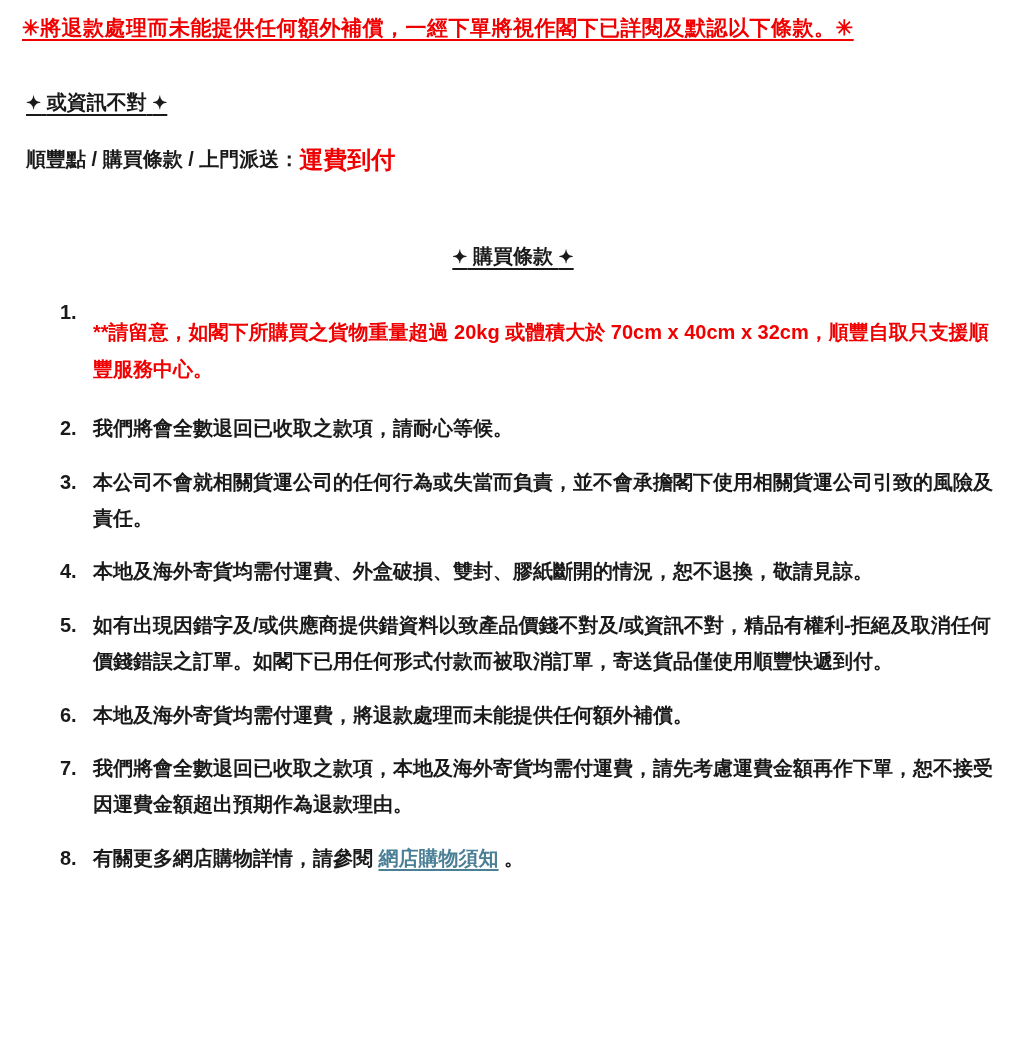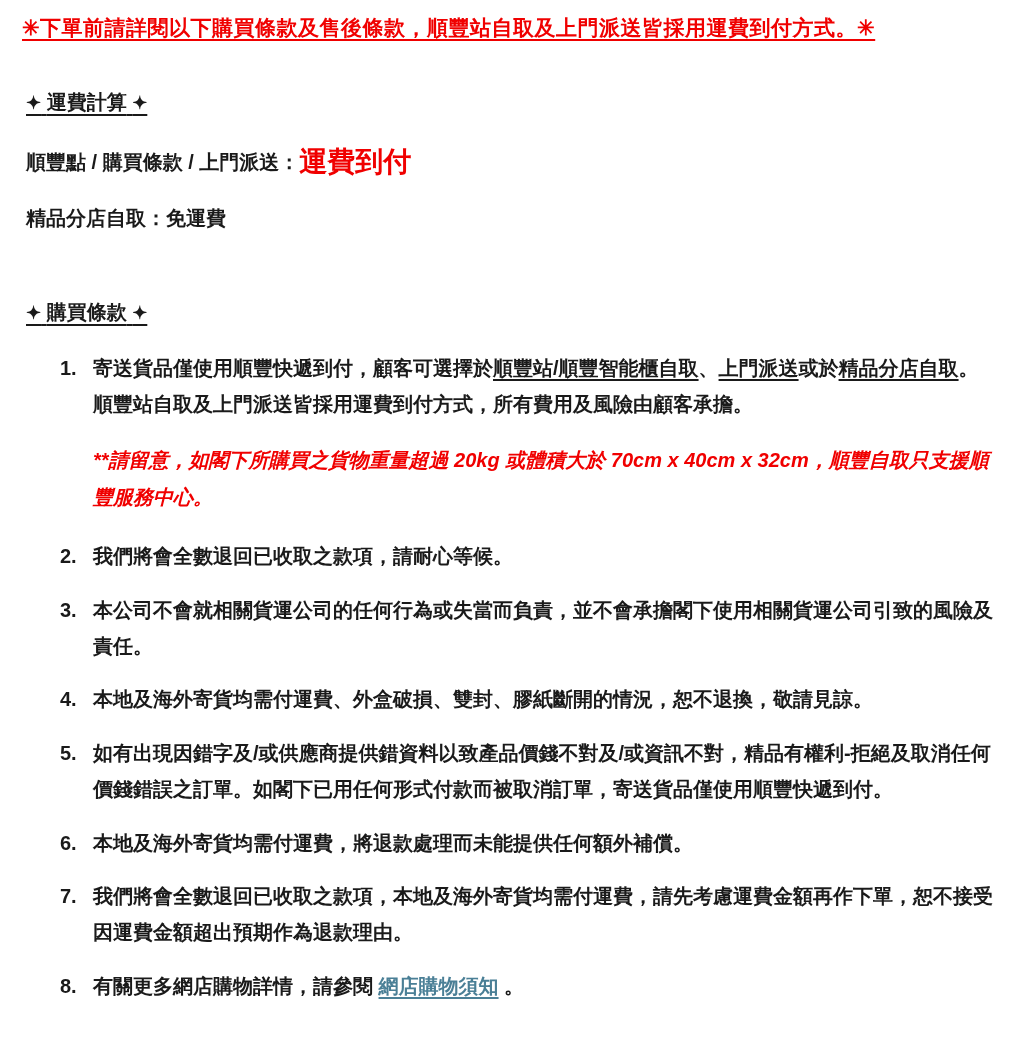--- a/index.html
+++ b/index.html
@@ -37,25 +37,25 @@
   .section-title .star { font-size: 18px; }
 
   .ship-line {
     font-size: 20px;
     margin-left: 4px;
     margin-bottom: 24px;
     line-height: 1.3;
   }
   .big-red {
     color: var(--red);
-    font-size: 28px;
+    font-size: 24px;
     vertical-align: -2px;
   }
 
-  .terms-title { margin-top: 68px; margin-bottom: 24px; }
+  .terms-title { margin-top: 68px; margin-bottom: 24px; text-align: center; }
 
   ol.terms {
     list-style: none;
     margin-left: 38px;
   }
   .term-item {
     display: flex;
     margin-bottom: 17px;
     font-size: 20px;
   }
@@ -67,64 +67,61 @@
   .term-line { line-height: 1.82; }
   .seg.u, .underline {
     text-decoration: underline;
     text-underline-offset: 4px;
   }
   .red-note {
     color: var(--red);
     line-height: 1.82;
     margin-top: 20px;
     margin-bottom: 6px;
-    font-style: italic;
   }
   a.seg-link {
     color: var(--link);
     text-decoration: underline;
     text-underline-offset: 4px;
     cursor: pointer;
     margin-top: 26px;
   }
 </style>
 </head>
 <body>
 
 <div class="page">
 
-  <p class="warning">✳下單前請詳閱以下購買條款及售後條款，順豐站自取及上門派送皆採用運費到付方式。✳</p>
+  <p class="warning">✳將退款處理而未能提供任何額外補償，一經下單將視作閣下已詳閱及默認以下條款。✳</p>
 
   <h2 class="section-title">
     <span class="inner">
       <span class="star">✦</span>
-      <span>運費計算</span>
+      <span>或資訊不對</span>
       <span class="star">✦</span>
     </span>
   </h2>
 
   <p class="ship-line">
     <span>順豐點 / 購買條款 / 上門派送：</span><span class="big-red">運費到付</span>
   </p>
 
-  <p class="ship-line">精品分店自取：免運費</p>
 
   <h2 class="section-title terms-title">
     <span class="inner">
       <span class="star">✦</span>
       <span>購買條款</span>
       <span class="star">✦</span>
     </span>
   </h2>
 
   <ol class="terms" id="terms-list">
       <li class="term-item">
         <span class="term-num">1.</span>
         <div class="term-body">
-          <p class="term-line"><span class="seg">寄送貨品僅使用順豐快遞到付，顧客可選擇於</span><span class="seg u">順豐站/順豐智能櫃自取</span><span class="seg">、</span><span class="seg u">上門派送</span><span class="seg">或於</span><span class="seg u">精品分店自取</span><span class="seg">。順豐站自取及上門派送皆採用運費到付方式，所有費用及風險由顧客承擔。</span></p>
           <p class="red-note">**請留意，如閣下所購買之貨物重量超過 20kg 或體積大於 70cm x 40cm x 32cm，順豐自取只支援順豐服務中心。</p>
         </div>
       </li>
       <li class="term-item">
         <span class="term-num">2.</span>
         <div class="term-body">
           <p class="term-line"><span class="seg">我們將會全數退回已收取之款項，請耐心等候。</span></p>
         </div>
       </li>
       <li class="term-item">

